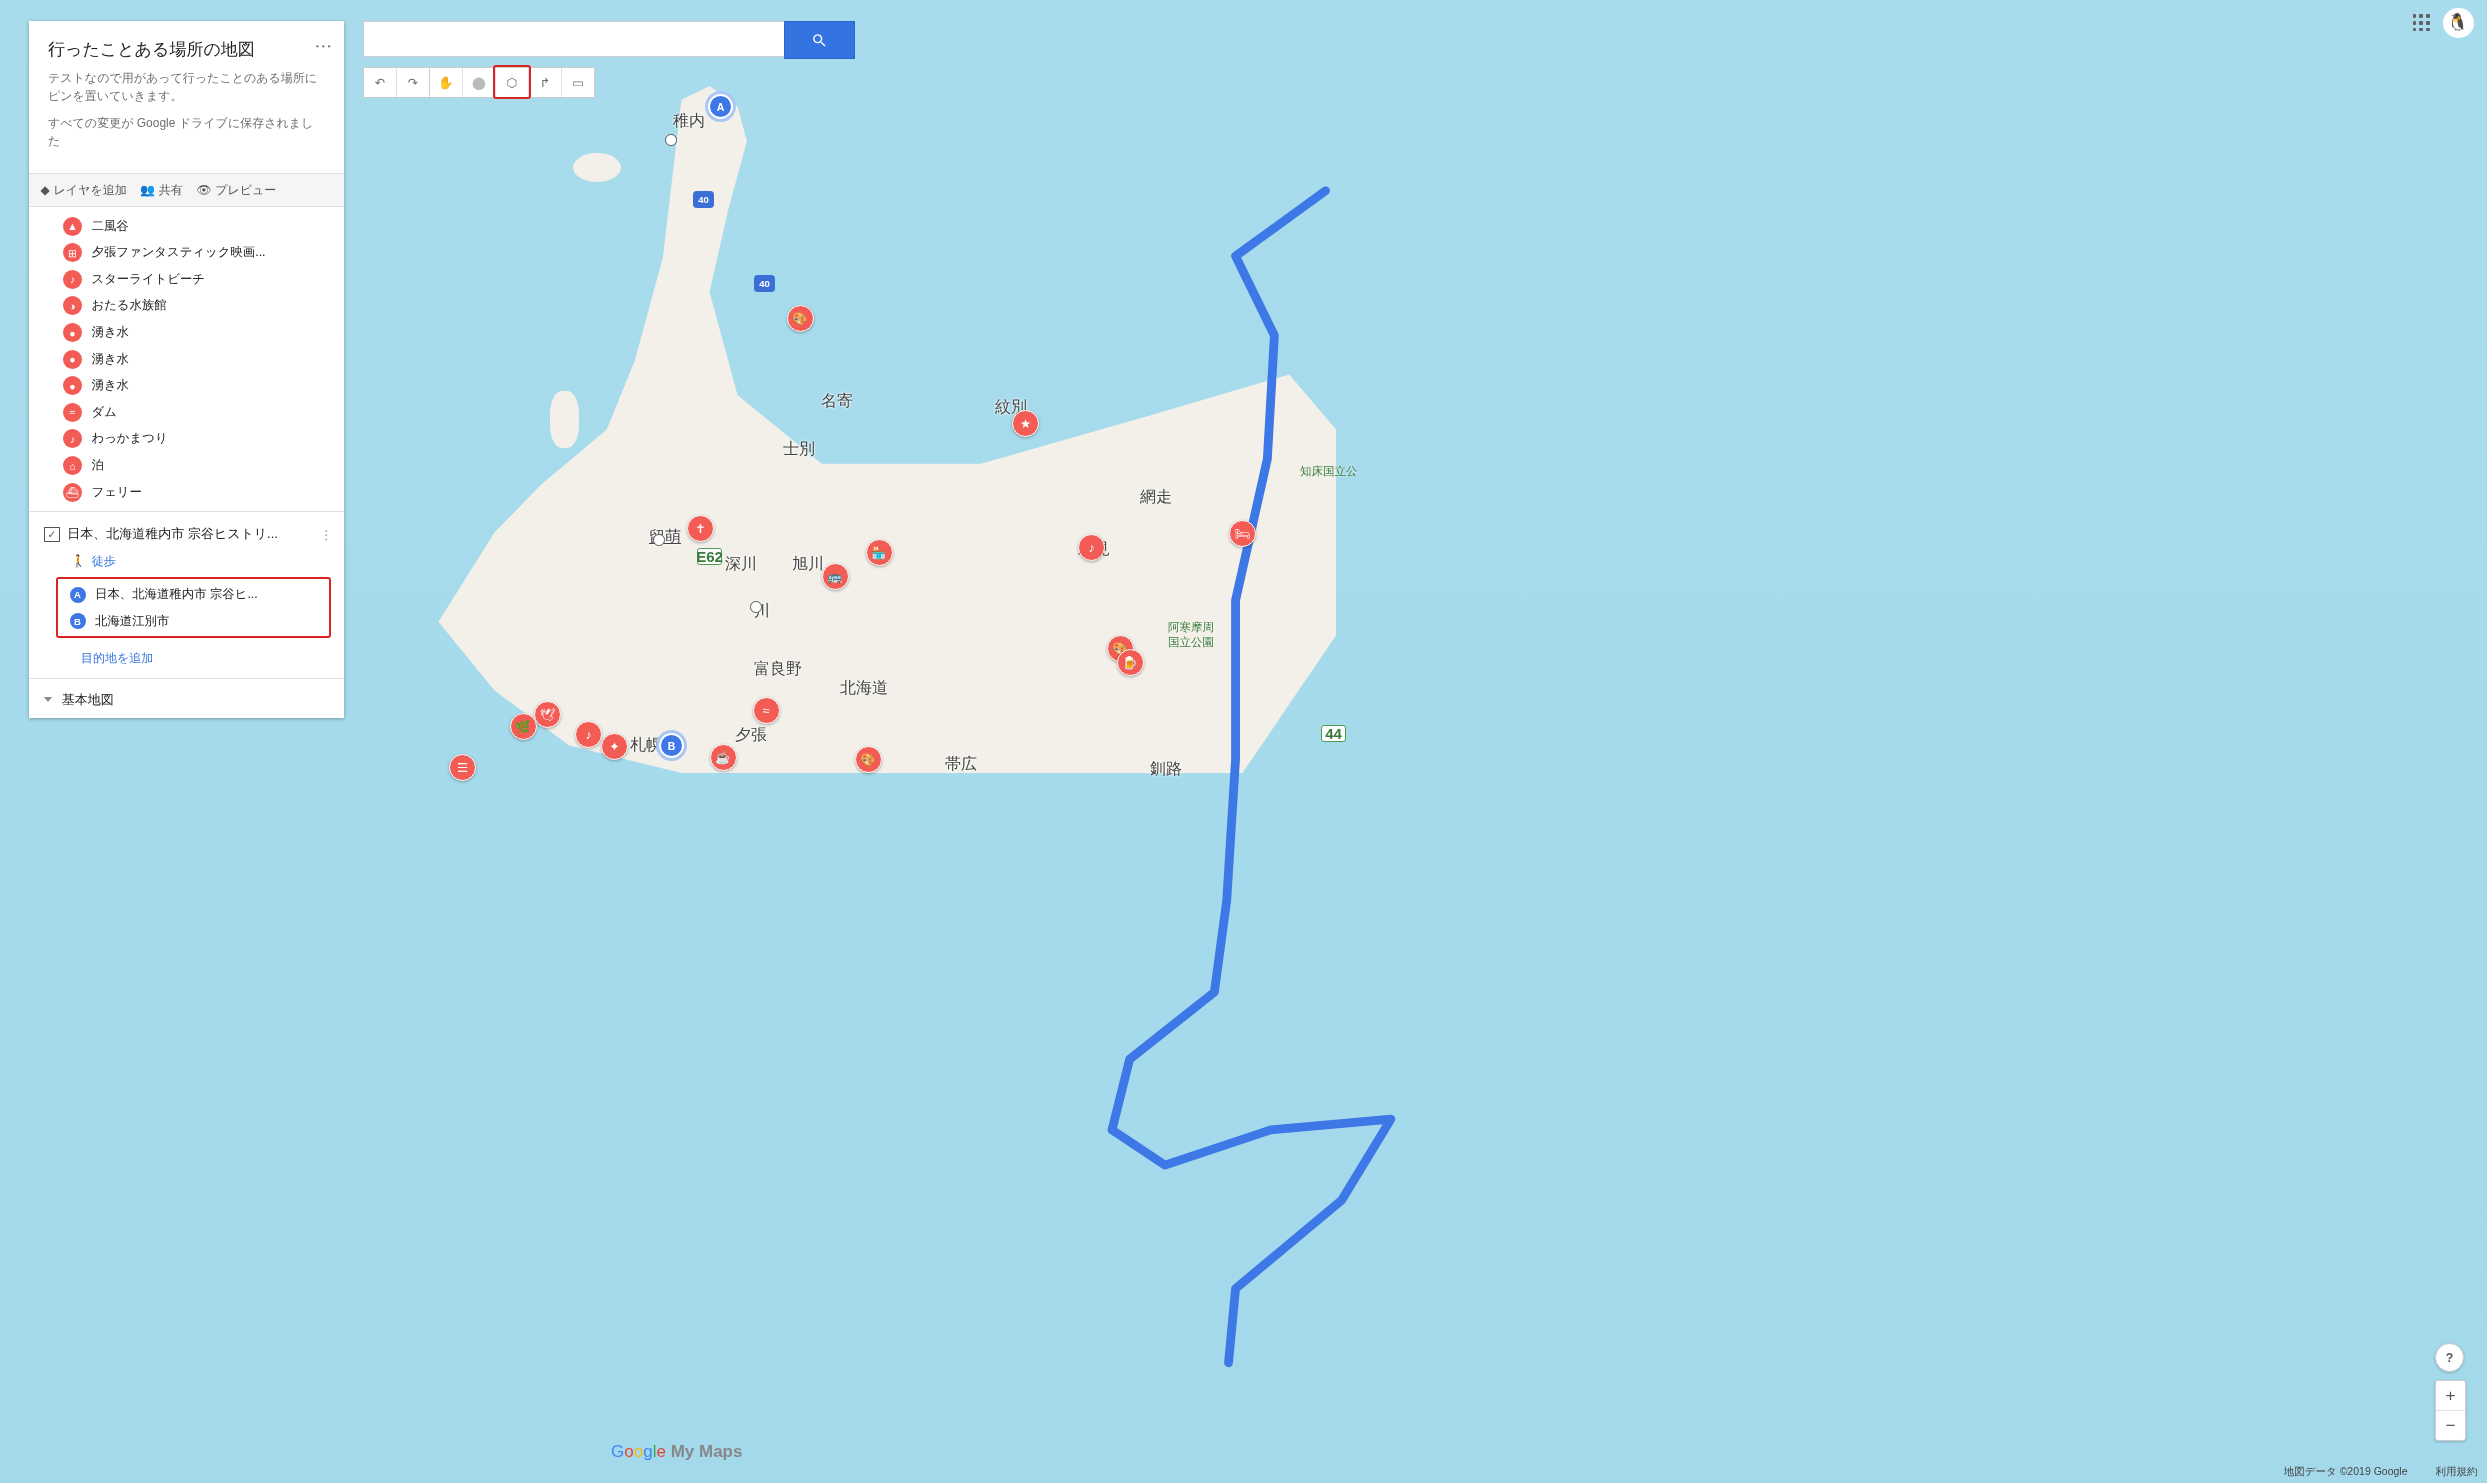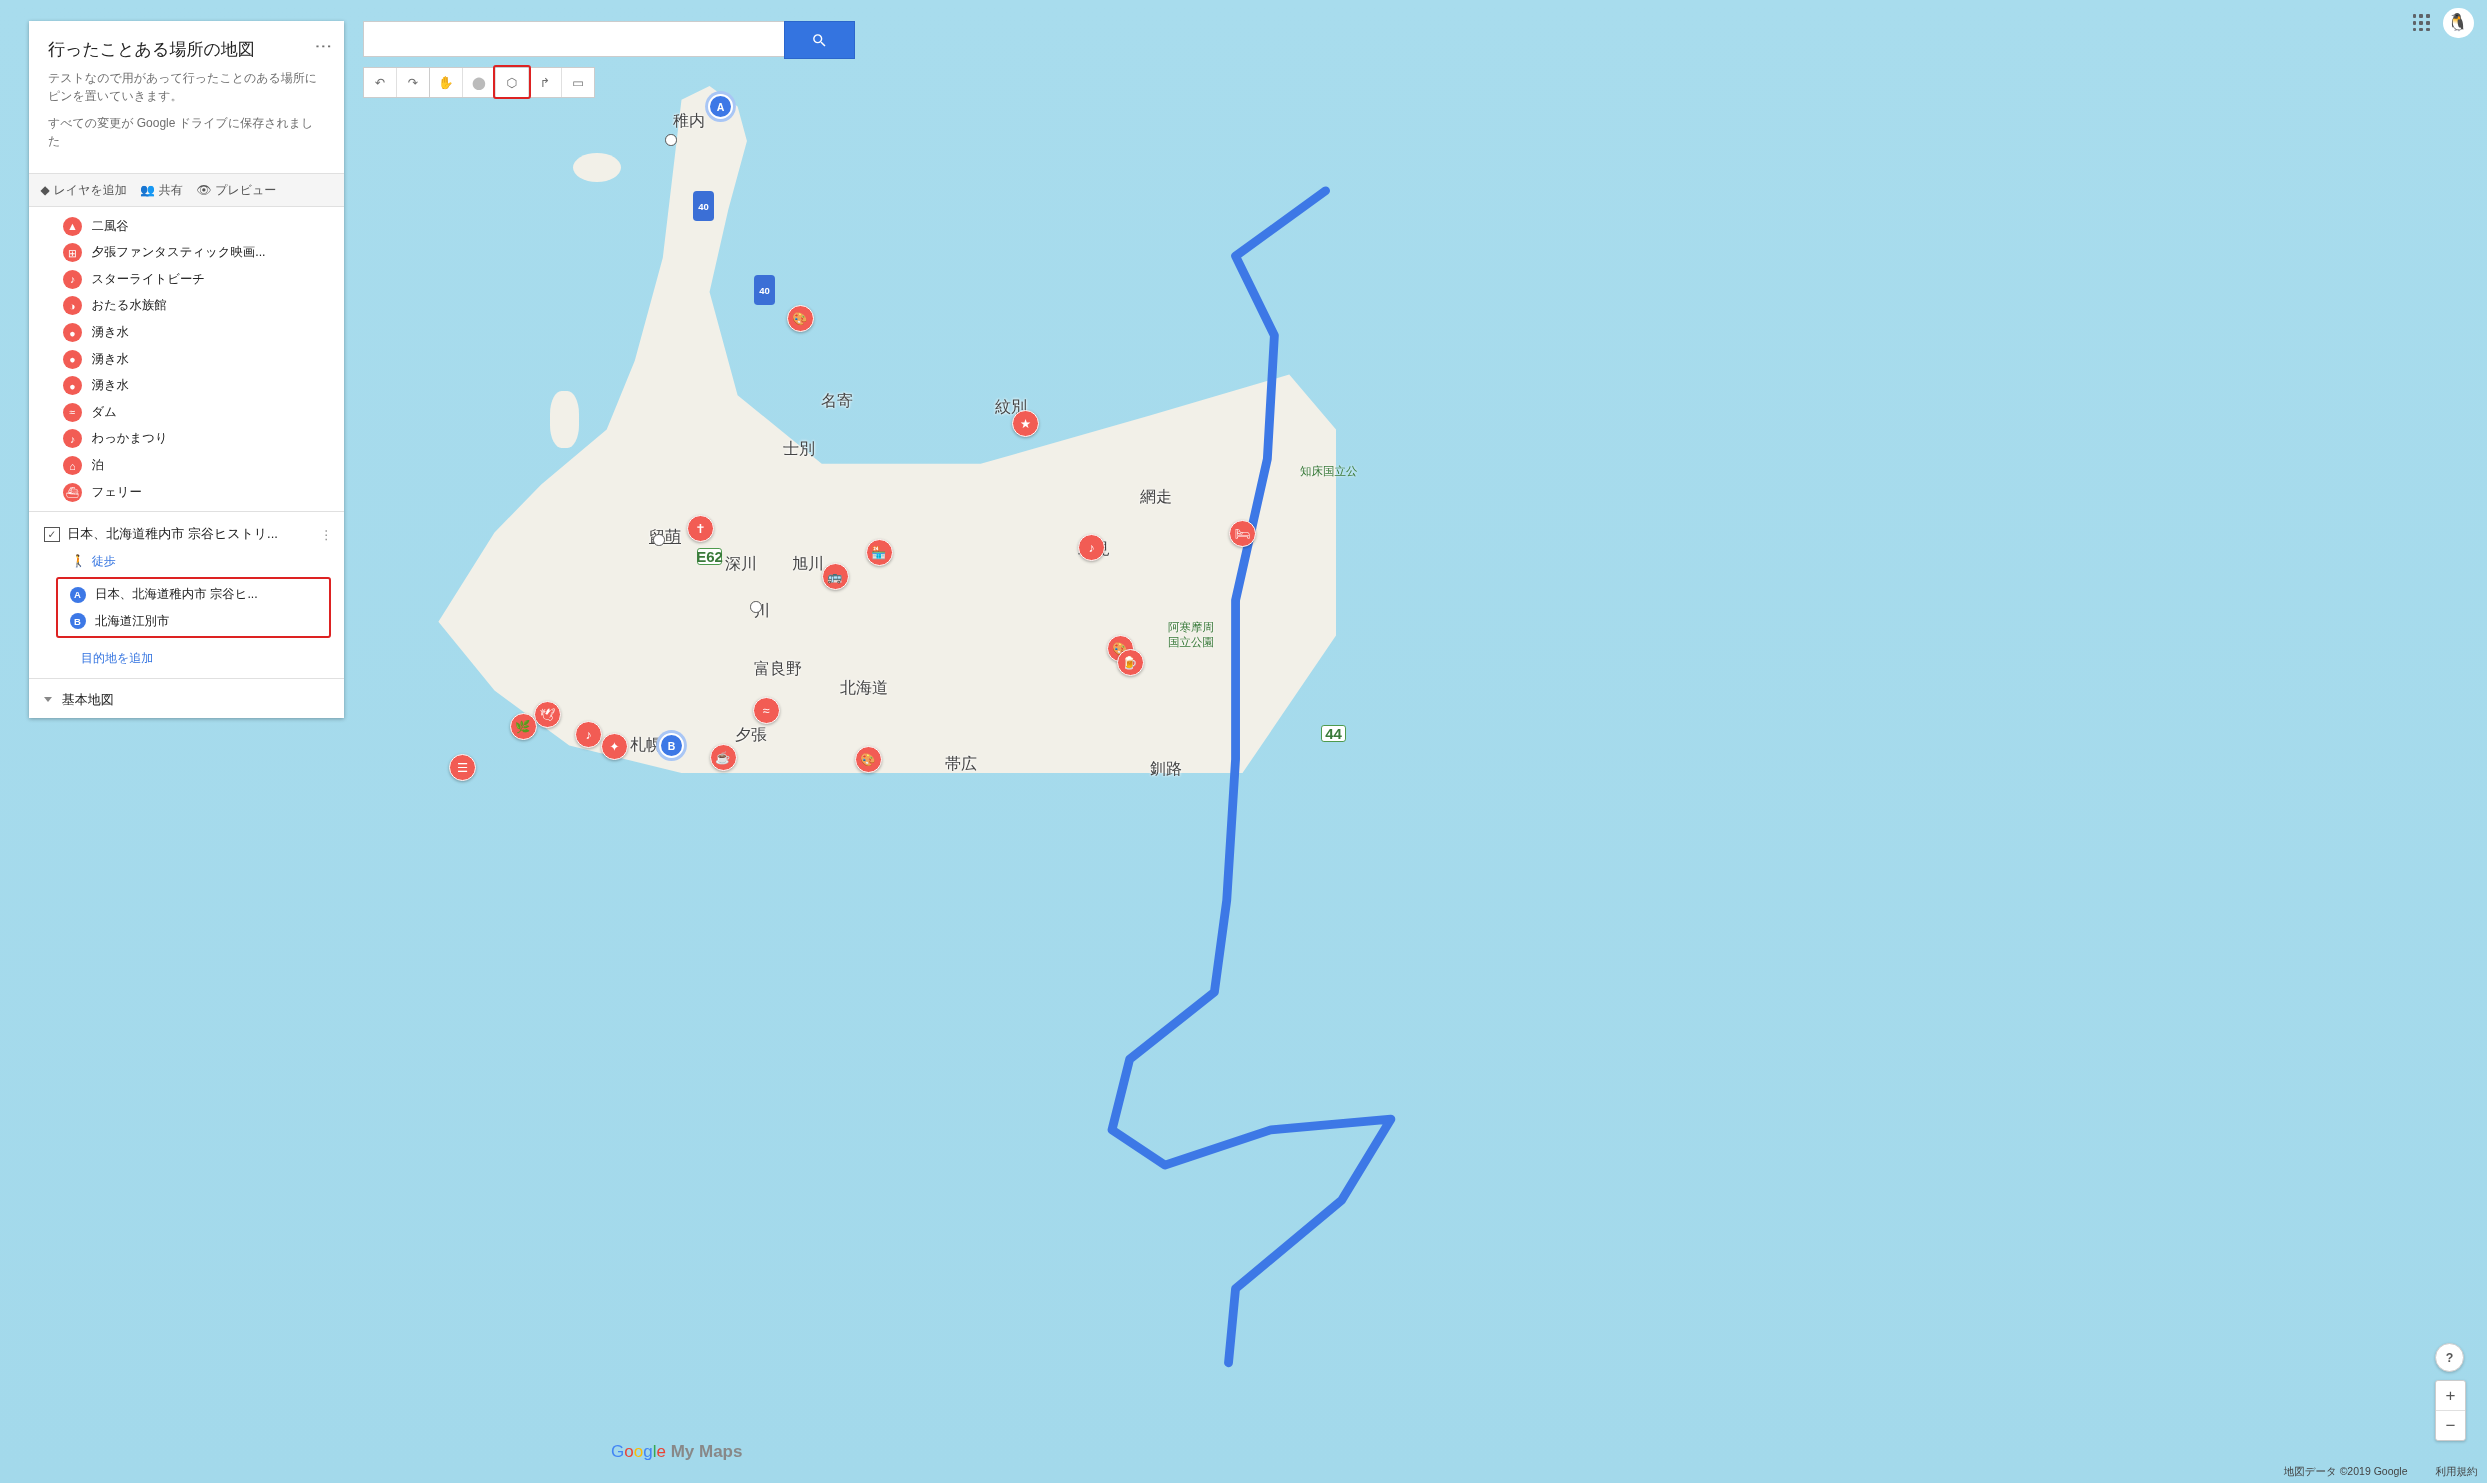--- a/index.html
+++ b/index.html
@@ -49,21 +49,21 @@
 .map{position:absolute;inset:0;background:linear-gradient(180deg,#a8dced 0%,#a3d9eb 100%)}
 .land{position:absolute;background:#f2f0e8}
 .hokkaido{left:401px;top:86px;width:935px;height:687px;clip-path:polygon(30% 2%,33% 0%,36% 3%,37% 8%,35% 18%,33% 30%,36% 45%,45% 55%,62% 55%,80% 48%,95% 42%,100% 50%,100% 80%,90% 100%,60% 100%,30% 100%,18% 96%,10% 88%,4% 78%,10% 65%,15% 58%,22% 50%,25% 40%,28% 25%)}
 .island1{left:573px;top:153px;width:48px;height:29px;border-radius:50%}
 .island2{left:550px;top:391px;width:29px;height:57px;border-radius:40%}
 .route-line{position:absolute;left:0;top:0;width:100%;height:100%;pointer-events:none}
 .map-label{position:absolute;font-size:16px;color:#444;text-shadow:0 0 2.9px #fff,0 0 2.9px #fff;white-space:nowrap}
 .map-pin{position:absolute;width:25px;height:25px;border-radius:50%;background:#f25c54;border:1.9px solid #fff;box-shadow:0 1px 2.9px rgba(0,0,0,.3);display:flex;align-items:center;justify-content:center;color:#fff;font-size:12.4px}
 .map-pinA{position:absolute;width:21px;height:21px;border-radius:50%;background:#3d78e6;border:2.9px solid #fff;box-shadow:0 0 0 2.9px #a9c6f5;color:#fff;font-size:10.5px;font-weight:bold;display:flex;align-items:center;justify-content:center}
 .road-shield{position:absolute;width:23px;height:15.3px;background:#fff;border:1px solid #4e9a4e;color:#3a7a3a;font-size:15px;font-weight:bold;display:flex;align-items:center;justify-content:center;border-radius:2.9px}
-.hwy-shield{position:absolute;width:21px;height:30px;background:#3b6fd6;color:#fff;font-size:9.5px;font-weight:bold;display:flex;align-items:center;justify-content:center;border-radius:3.8px}
+.hwy-shield{position:absolute;width:21px;height:17px;background:#3b6fd6;color:#fff;font-size:9.5px;font-weight:bold;display:flex;align-items:center;justify-content:center;border-radius:3.8px}
 .park-label{position:absolute;font-size:11.5px;color:#3a7a3a;text-shadow:0 0 2.9px #fff;white-space:nowrap;text-align:left}
 
 .footer{position:absolute;bottom:3.8px;right:9.5px;font-size:10.5px;color:#444;display:flex;gap:28px;z-index:10}
 .footer a{color:#444;text-decoration:none}
 .zoom{position:absolute;right:21px;bottom:42px;width:29px;background:#fff;border:1px solid #ccc;border-radius:2.9px;box-shadow:0 1px 2.9px rgba(0,0,0,.2);z-index:15}
 .zoom div{height:29px;display:flex;align-items:center;justify-content:center;font-size:17px;color:#555;cursor:pointer}
 .zoom div:first-child{border-bottom:1px solid #e0e0e0}
 .help{position:absolute;right:23px;bottom:111px;width:27px;height:27px;border-radius:50%;background:#fff;border:1px solid #ccc;display:flex;align-items:center;justify-content:center;font-weight:bold;color:#555;z-index:15;box-shadow:0 1px 2.9px rgba(0,0,0,.2)}
 .gm-logo{position:absolute;left:611px;bottom:21px;font-size:17px;font-weight:500;z-index:12}
 .gm-logo .gm{color:#4285f4}

